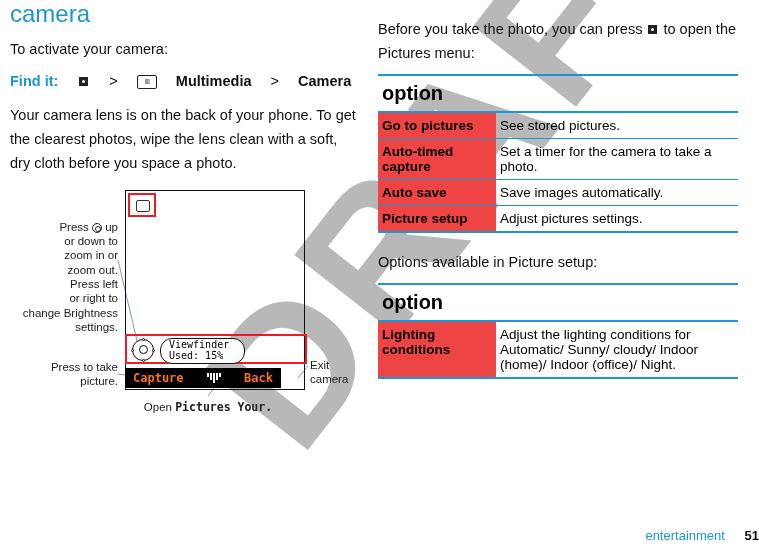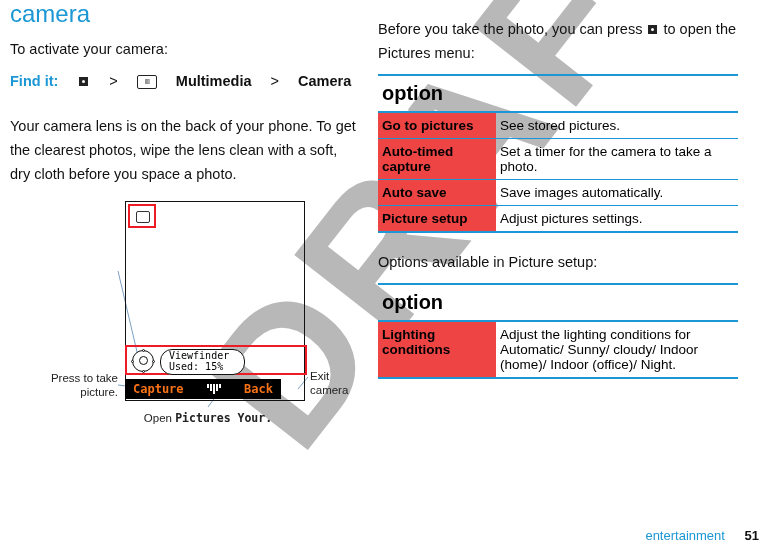--- a/index.html
+++ b/index.html
@@ -7,21 +7,21 @@
   .draft-bg { position: absolute; left: 0; top: 0; width: 759px; height: 549px; z-index: 0; }
   .draft-bg text { font-family: Arial, sans-serif; font-weight: 900; fill: #b8b8b8; font-size: 190px; letter-spacing: 8px; }
   .page { position: absolute; left: 0; top: 0; width: 759px; height: 549px; z-index: 1; display: flex; }
   .col { display: flex; flex-direction: column; }
   .col-left { width: 360px; padding: 0 0 0 10px; }
   .col-right { width: 390px; padding: 18px 12px 0 18px; }
   .heading { color: #1a97d4; font-size: 24px; font-weight: 400; margin-bottom: 10px; }
   .body { font-size: 14.5px; line-height: 1.65; color: #111; }
   .findit-label { color: #1a97d4; font-weight: bold; font-size: 14.5px; }
   .bold { font-weight: bold; }
-  .findit-line { margin-top: 8px; margin-bottom: 21px; display: flex; align-items: center; flex-wrap: wrap; gap: 19px; }
+  .findit-line { margin-top: 8px; margin-bottom: 10px; display: flex; align-items: center; flex-wrap: wrap; gap: 19px; }
   .dot-icon { display: inline-block; width: 9px; height: 9px; background: #222; position: relative; margin: 0 2px; }
   .dot-icon::before, .dot-icon::after { content:""; position:absolute; background:#fff; }
   .dot-icon::before { width:3px; height:3px; left:3px; top:3px; border-radius:50%; }
   .mm-icon { display:inline-flex; align-items:center; justify-content:center; width:20px; height:14px; border:1.5px solid #222; border-radius:2px; font-size:6px; letter-spacing:-1px; }
   .gt { font-size:14.5px; }
   .diagram { position: relative; width: 340px; height: 230px; margin-top: 14px; align-self: flex-start; }
   .screen { position: absolute; left: 115px; top: 0; width: 180px; height: 200px; border: 1.5px solid #111; background: rgba(255,255,255,0); }
   .lens-box { position: absolute; left: 118px; top: 3px; width: 28px; height: 24px; border: 2px solid #ed1c24; }
   .lens-inner { position:absolute; left:6px; top:5px; width:14px; height:12px; border:1px solid #333; border-radius:2px; }
   .viewfinder-separator { position:absolute; left:0; right:0; top:144px; border-top:1px solid #333; }
@@ -113,20 +113,23 @@
         <span class="eq">
             <span></span>
             <span></span>
             <span></span>
             <span></span>
             <span></span>
           </span>
         <span>Back</span>
       </div>
 
+      <div class="callouts co1">
+        Press <span class="nav-glyph"></span> up<br>or down to<br>zoom in or<br>zoom out.<br>Press left<br>or right to<br>change Brightness<br>settings.
+      </div>
       <div class="callouts co2">Press to take picture.</div>
       <div class="callouts co3">
         <span>Open </span><span class="mono">Pictures Your.</span>
       </div>
       <div class="callouts co4">Exit camera</div>
     </div>
   </div>
 
   <div class="col col-right">
     <div class="body">

